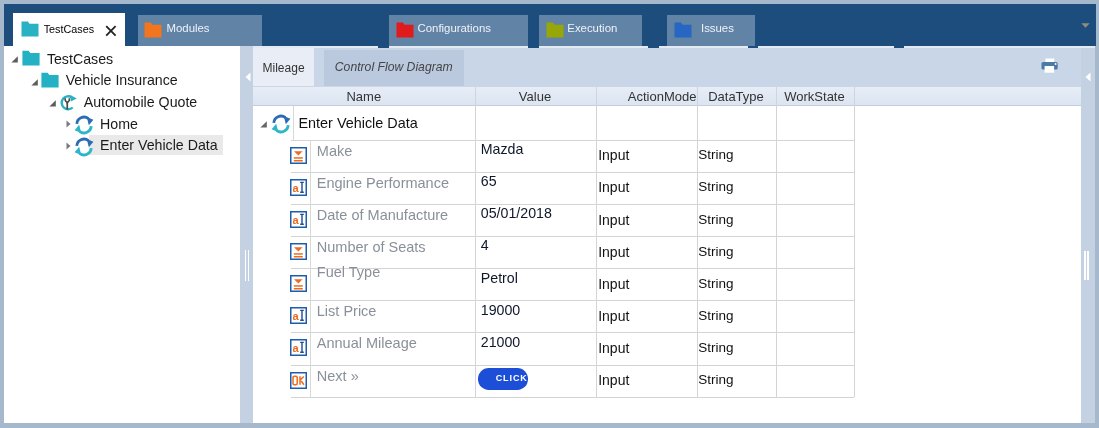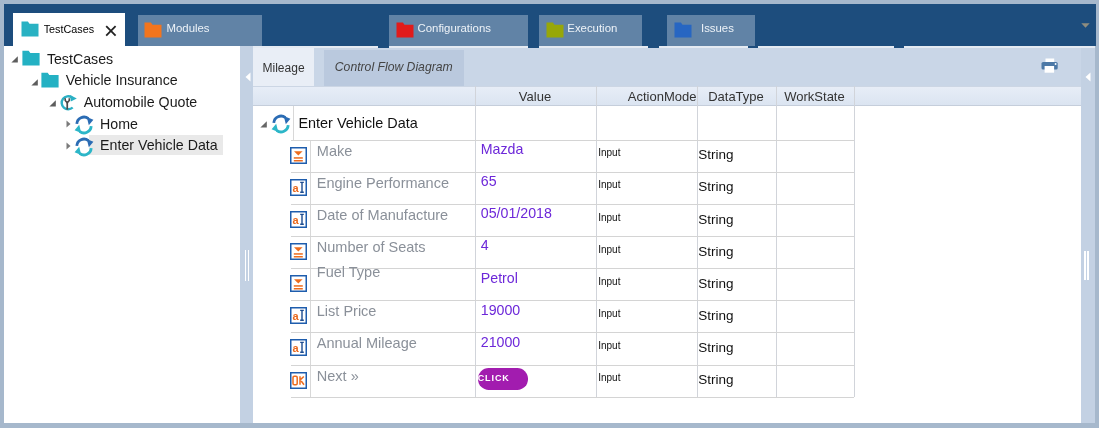--- a/index.html
+++ b/index.html
@@ -17,25 +17,25 @@
 #main { left:253.3px; top:46px; width:827.5px; height:376.9px; background:#fff; }
 #strip { position:absolute; left:253.3px; top:46px; width:827.5px; height:39.6px; background:#c9d6e7; }
 #dtab { position:absolute; left:253.3px; top:46px; width:60.5px; height:39.6px; background:#e9eef6; color:#333; font-size:12px; }
 #ctab { position:absolute; left:324px; top:49.8px; width:139.5px; height:35.8px; background:#bac9de; color:#444; font-size:12.2px; }
 .ctxt { position:absolute; width:100%; text-align:center; }
 #hdr { position:absolute; left:253.3px; top:85.6px; width:827.5px; height:20px; background:linear-gradient(#e7edf7,#dbe4f1); border-top:1px solid #ccd6e4; border-bottom:1px solid #c5cedb; font-size:13px; color:#333; }
 .hcell { position:absolute; top:2.5px; text-align:center; }
 .vline { position:absolute; width:1px; background:#d1d4da; }
 .hline { position:absolute; left:290.5px; width:563px; height:1px; background:#d4d4d4; }
 .gname { position:absolute; left:316.8px; color:#8a9099; font-size:14.5px; }
-.gval { position:absolute; left:480.8px; color:#6d28d9; font-size:14.2px; }
-.gin { position:absolute; left:598.2px; color:#111; font-size:10px; }
+.gval { position:absolute; left:480.8px; color:#0f172a; font-size:14.2px; }
+.gin { position:absolute; left:598.2px; color:#111; font-size:14px; }
 .gst { position:absolute; left:698.3px; color:#111; font-size:13.5px; }
 .icon { position:absolute; left:290px; }
-#click { position:absolute; left:477.7px; top:368.2px; width:50px; height:21.4px; background:#a21caf; border-radius:10.7px; color:#fff; font-size:9px; font-weight:bold; text-align:left; letter-spacing:0.9px; line-height:21.4px; }
+#click { position:absolute; left:477.7px; top:368.2px; width:50px; height:21.4px; background:#1d4ed8; border-radius:10.7px; color:#fff; font-size:9px; font-weight:bold; text-align:right; letter-spacing:0.9px; line-height:21.4px; }
 #row1txt { position:absolute; left:298.5px; top:114.9px; color:#111; font-size:14.4px; }
 #seltree { position:absolute; left:85.5px; top:88.6px; width:134px; height:20.9px; background:#e9e9e9; }
 </style>
 </head>
 <body>
 <div class="abs" id="bar">
   <div class="tab" style="left:9.7px; top:9.7px; width:112px; height:33.1px; background:#fff; color:#000;">
     <svg class="ticon" style="left:8.3px; top:7.2px;" width="18" height="17" viewBox="0 0 18 17">
         <path d="M0.5 16.4 V1.6 h6.4 l1.6 2.2 h9 v12.6 z" fill="#29b2c3"></path>
       </svg>
@@ -144,20 +144,21 @@
 <div class="abs" id="ctab">
     <div class="ctxt" style="top:10px;font-style:italic;">Control Flow Diagram</div>
   </div>
 <svg class="abs" style="left:1041px; top:58px;" width="18" height="16" viewBox="0 0 18 16">
   <rect x="4.5" y="0.5" width="8.7" height="5" fill="#fff"></rect>
   <rect x="0.5" y="4" width="16.2" height="7.6" rx="1.6" fill="#4d79a6"></rect>
   <rect x="3.6" y="8" width="9.5" height="6.7" fill="#fff"></rect>
   <circle cx="14.6" cy="6" r="0.95" fill="#fff"></circle>
 </svg>
 <div class="abs" id="hdr">
+  <div class="hcell" style="left:0; width:221px;">Name</div>
   <div class="hcell" style="left:221.2px; width:121px;">Value</div>
   <div class="hcell" style="left:342.2px; width:101px;text-align:right;">ActionMode</div>
   <div class="hcell" style="left:443.2px; width:79px;">DataType</div>
   <div class="hcell" style="left:522.2px; width:78px;">WorkState</div>
 </div>
 
 <div class="vline" style="left:474.5px; top:85.6px; height:311px;"></div>
 <div class="vline" style="left:595.5px; top:85.6px; height:311px;"></div>
 <div class="vline" style="left:696.5px; top:85.6px; height:311px;"></div>
 <div class="vline" style="left:775.5px; top:85.6px; height:311px;"></div>

